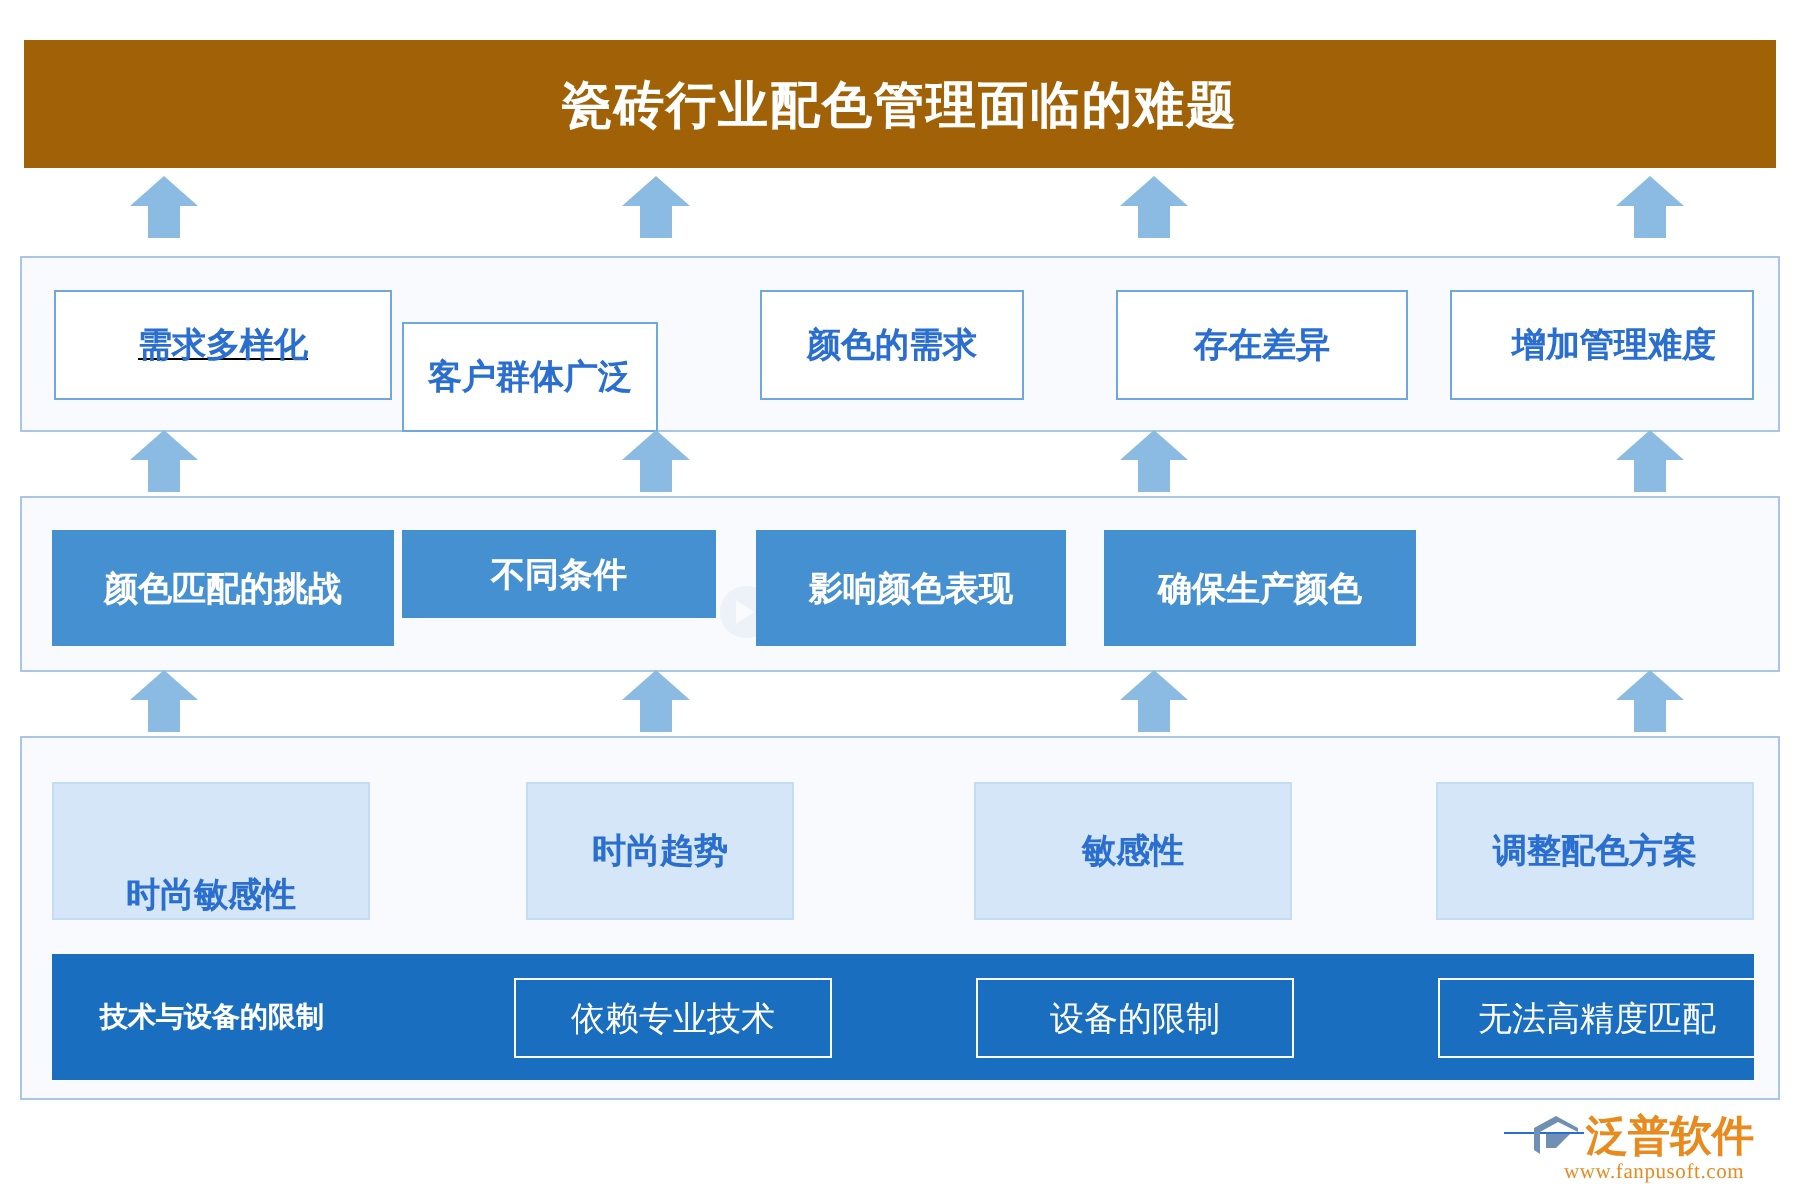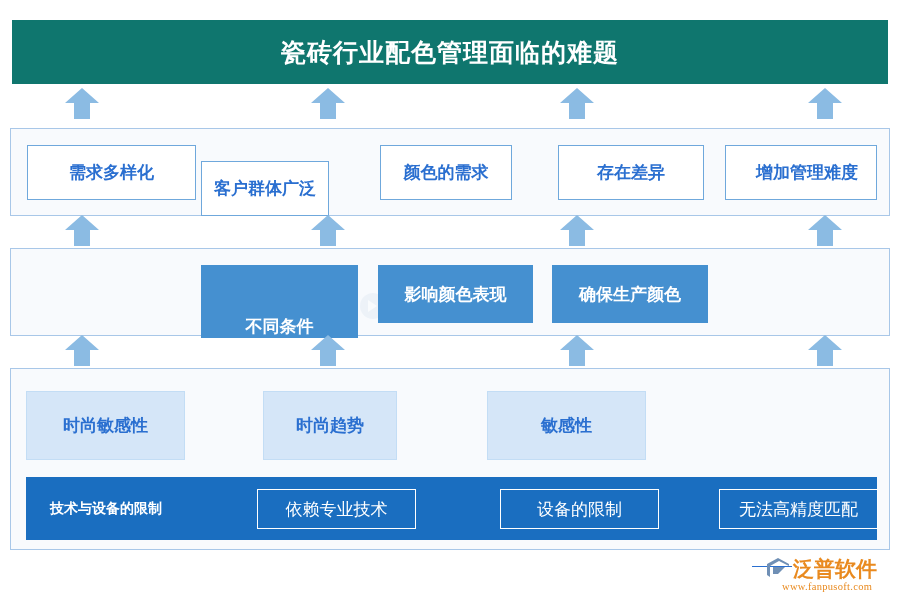--- a/index.html
+++ b/index.html
@@ -8,21 +8,21 @@
     background:#ffffff;
     font-family:"Liberation Sans","DejaVu Sans",sans-serif;
     overflow:hidden;
     position:relative;
   }
   .stage{position:absolute;inset:0;width:900px;height:600px;}
 
   
   .title-bar{
     position:absolute;left:12px;top:20px;width:876px;height:64px;
-    background:#0f766e;
+    background:#a16207;
     display:flex;align-items:center;justify-content:center;
   }
   .title-bar .title-text{
     color:#ffffff;font-size:25px;font-weight:bold;letter-spacing:1px;
     white-space:nowrap;
   }
 
   
   .arrow{position:absolute;width:34px;height:31px;}
   .arrow svg{display:block;width:34px;height:31px;}
@@ -158,21 +158,21 @@
       </svg>
     </div>
   <div class="arrow" style="left:808px;top:88px;">
       <svg viewBox="0 0 34 31">
         <polygon points="17,0 34,15 25,15 25,31 9,31 9,15 0,15" fill="#8bbbe3"></polygon>
       </svg>
     </div>
 
   <div class="panel p2"></div>
 
-  <div class="box-outline" style="left:27px;top:145px;width:169px;height:55px;">
+  <div class="box-outline" style="left:27px;top:145px;width:169px;height:55px;text-decoration:underline;">
       <span class="lbl">需求多样化</span>
     </div>
   <div class="box-outline" style="left:201px;top:145px;width:128px;height:55px;margin-top:16px;">
       <span class="lbl">客户群体广泛</span>
     </div>
   <div class="box-outline" style="left:380px;top:145px;width:132px;height:55px;">
       <span class="lbl">颜色的需求</span>
     </div>
   <div class="box-outline" style="left:558px;top:145px;width:146px;height:55px;">
       <span class="lbl">存在差异</span>
@@ -205,21 +205,24 @@
   <div class="panel p3"></div>
 
   <div class="watermark">
     <span class="wm-mark"></span>
     <span class="wm-txt">
       <span class="wm-cn">泛普软件</span>
       <span class="wm-en">FANPU SOFTWARE</span>
     </span>
   </div>
 
-  <div class="box-solid" style="left:201px;top:265px;width:157px;height:73px;align-items:flex-end;">
+  <div class="box-solid" style="left:26px;top:265px;width:171px;height:58px;">
+      <span class="lbl">颜色匹配的挑战</span>
+    </div>
+  <div class="box-solid" style="left:201px;top:265px;width:157px;height:44px;">
       <span class="lbl">不同条件</span>
     </div>
   <div class="box-solid" style="left:378px;top:265px;width:155px;height:58px;">
       <span class="lbl">影响颜色表现</span>
     </div>
   <div class="box-solid" style="left:552px;top:265px;width:156px;height:58px;">
       <span class="lbl">确保生产颜色</span>
     </div>
 
   <div class="arrow" style="left:65px;top:335px;">
@@ -238,36 +241,39 @@
       </svg>
     </div>
   <div class="arrow" style="left:808px;top:335px;">
       <svg viewBox="0 0 34 31">
         <polygon points="17,0 34,15 25,15 25,31 9,31 9,15 0,15" fill="#8bbbe3"></polygon>
       </svg>
     </div>
 
   <div class="panel p4"></div>
 
-  <div class="box-pale" style="left:26px;top:391px;width:159px;height:69px;">
+  <div class="box-pale" style="left:26px;top:391px;width:159px;height:69px;align-items:flex-end;">
       <span class="lbl">时尚敏感性</span>
     </div>
   <div class="box-pale" style="left:263px;top:391px;width:134px;height:69px;">
       <span class="lbl">时尚趋势</span>
     </div>
   <div class="box-pale" style="left:487px;top:391px;width:159px;height:69px;">
       <span class="lbl">敏感性</span>
+    </div>
+  <div class="box-pale" style="left:718px;top:391px;width:159px;height:69px;">
+      <span class="lbl">调整配色方案</span>
     </div>
 
   <div class="strip">
     <span class="strip-label">技术与设备的限制</span>
     <div class="strip-box" style="left:231px;width:159px;">
         <span class="lbl">依赖专业技术</span>
       </div>
-    <div class="strip-box" style="left:462px;width:159px;margin-left:12px;">
+    <div class="strip-box" style="left:462px;width:159px;">
         <span class="lbl">设备的限制</span>
       </div>
     <div class="strip-box" style="left:693px;width:159px;">
         <span class="lbl">无法高精度匹配</span>
       </div>
   </div>
 
   <div class="hline"></div>
   <div class="brand">
     <div class="brand-top">

